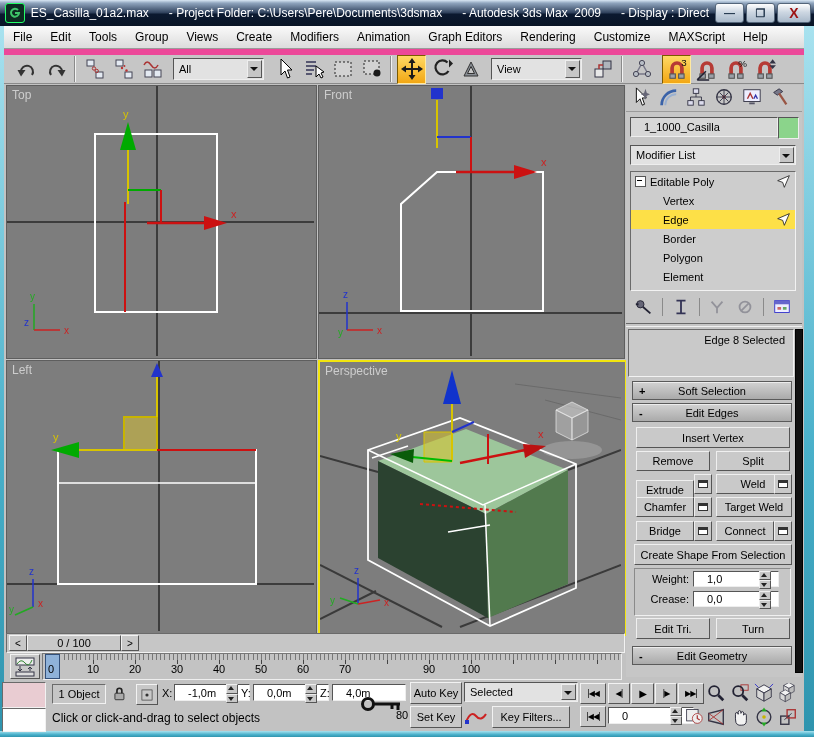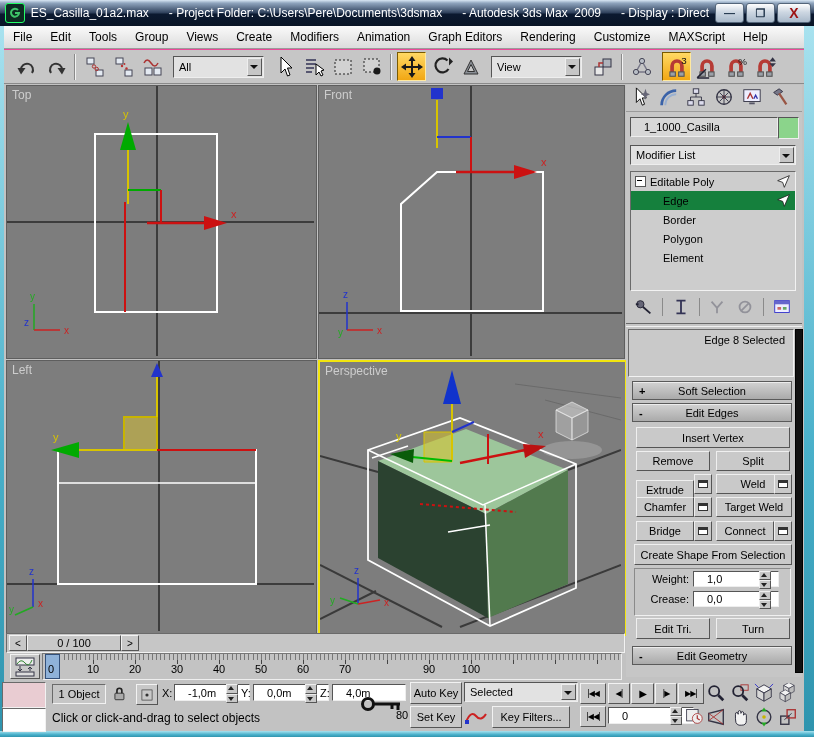--- a/index.html
+++ b/index.html
@@ -14,21 +14,21 @@
   
   .frame{background:linear-gradient(180deg,#a8e2ef,#49b0ca 60%,#2f94ae);}
   #titlebar{left:0;top:0;width:814px;height:26px;background:linear-gradient(180deg,#d9e7f4 0%,#8fa4bd 12%,#32445f 48%,#0b1930 55%,#0a1526 100%);color:#fff;display:flex;align-items:center;}
   #title-text{white-space:pre;font-size:12px;margin-left:6px;overflow:hidden;}
   .winbtn{width:27px;height:18px;border-radius:3px;background:linear-gradient(#fefefe,#cdd7e2 45%,#a9b9ca);border:1px solid #54667a;color:#24384e;font-weight:bold;font-size:11px;margin-left:2px;display:flex;align-items:center;justify-content:center;}
   .winbtn.close{width:32px;color:#9c1212;font-size:14px;}
   
   #menubar{left:4px;top:26px;width:800px;height:22px;background:linear-gradient(#fafafa,#dcdcdc);border-bottom:1px solid #9a9a9a;display:flex;align-items:center;font-size:12px;}
   .menu-item{padding:0 9px;height:22px;line-height:22px;}
   
-  #toolbar{left:4px;top:49px;width:800px;height:35px;background:#c6c6c6;border-top:1px solid #ec4899;border-bottom:1px solid #8a8a8a;display:flex;align-items:center;padding-left:8px;box-sizing:border-box;}
+  #toolbar{left:4px;top:49px;width:800px;height:35px;background:#c6c6c6;border-top:6px solid #ec4899;border-bottom:1px solid #8a8a8a;display:flex;align-items:center;padding-left:8px;box-sizing:border-box;}
   .tbtn{width:27px;height:27px;display:flex;align-items:center;justify-content:center;margin:0 1px;}
   .tbtn.active{background:linear-gradient(#ffd964,#f2a714);border:1px solid;border-color:#7a5a00 #ffe9a0 #ffe9a0 #7a5a00;}
   .tsep{width:0;height:26px;border-left:1px solid #8a8a8a;border-right:1px solid #f2f2f2;margin:0 4px;}
   .dd{position:relative;background:#e2e2e2;border:1px solid;border-color:#555 #eee #eee #555;display:flex;align-items:center;padding-left:5px;font-size:11px;}
   .dd::after{content:"";position:absolute;right:1px;top:1px;bottom:1px;width:15px;background:#c6c6c6;border:1px solid;border-color:#eee #555 #555 #eee;box-sizing:border-box;}
   .dd::before{content:"";position:absolute;right:5px;top:8px;border:4px solid transparent;border-top-color:#111;z-index:2;}
   
   .vp{position:absolute;background:#7d7d7d;border:1px solid #5e5e5e;}
   .vp svg{display:block;}
   .vplabel{position:absolute;left:5px;top:2px;color:#cdcdcd;font-size:12px;}
@@ -466,21 +466,24 @@
     <div class="abs sunk" style="left:4px;top:86px;width:166px;height:120px;background:#cdcdcd;box-sizing:border-box;">
       <div class="srow">
         <span style="width:9px;height:9px;border:1px solid #555;background:#fff;margin:0 4px 0 4px;position:relative;">
             <i style="position:absolute;left:1px;top:3px;width:5px;border-top:1px solid #000;"></i>
           </span>
         <span>Editable Poly</span>
         <svg width="15" height="15" style="margin-left:auto;margin-right:4px;">
             <use href="#sym-subarrow"></use>
           </svg>
       </div>
-      <div class="srow" style="padding-left:32px;background:#15803d;">
+      <div class="srow" style="padding-left:32px;">
+          <span>Vertex</span>
+        </div>
+      <div class="srow" style="padding-left:32px;background:#fde047;">
         <span>Edge</span>
         <svg width="15" height="15" style="margin-left:auto;margin-right:4px;">
             <use href="#sym-subarrow"></use>
           </svg>
       </div>
       <div class="srow" style="padding-left:32px;">
           <span>Border</span>
         </div>
       <div class="srow" style="padding-left:32px;">
           <span>Polygon</span>

